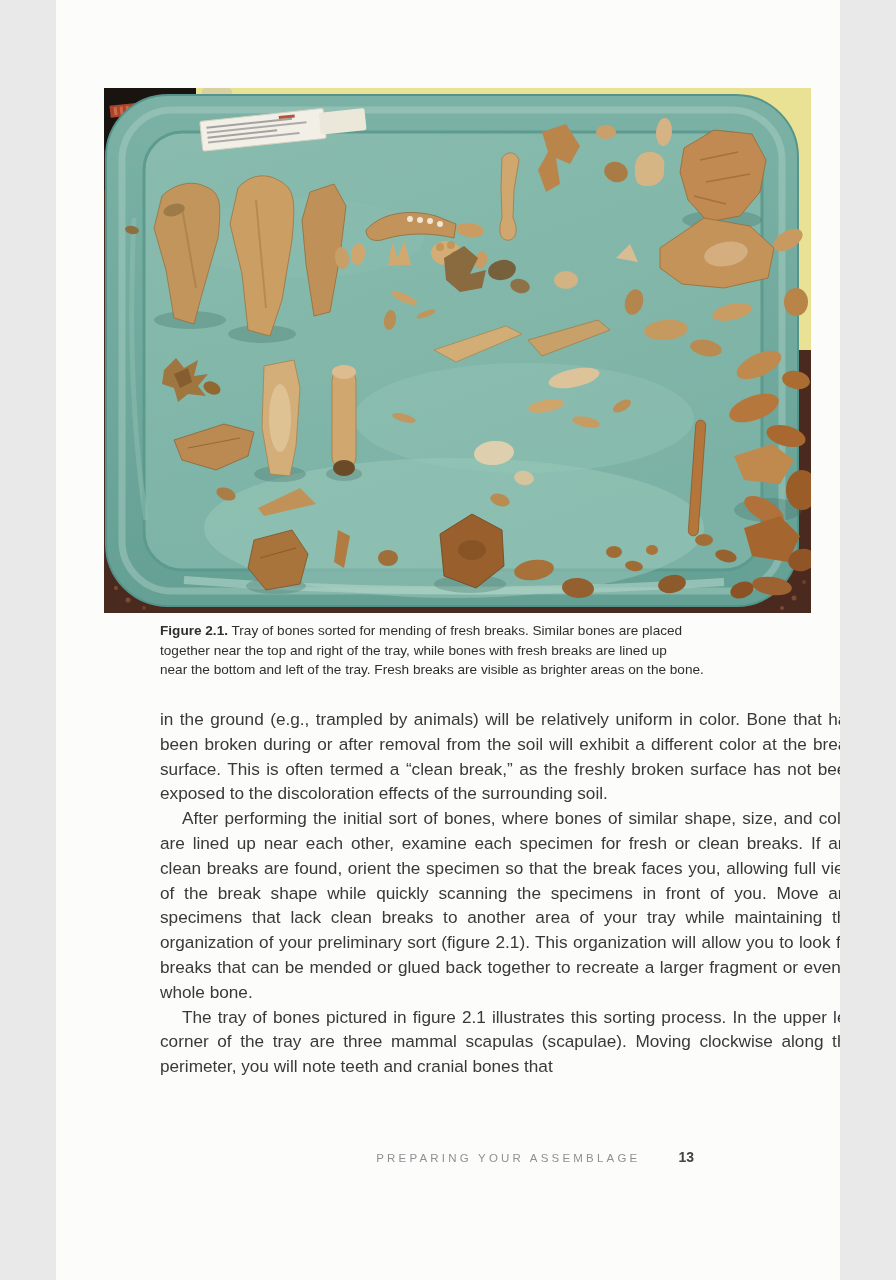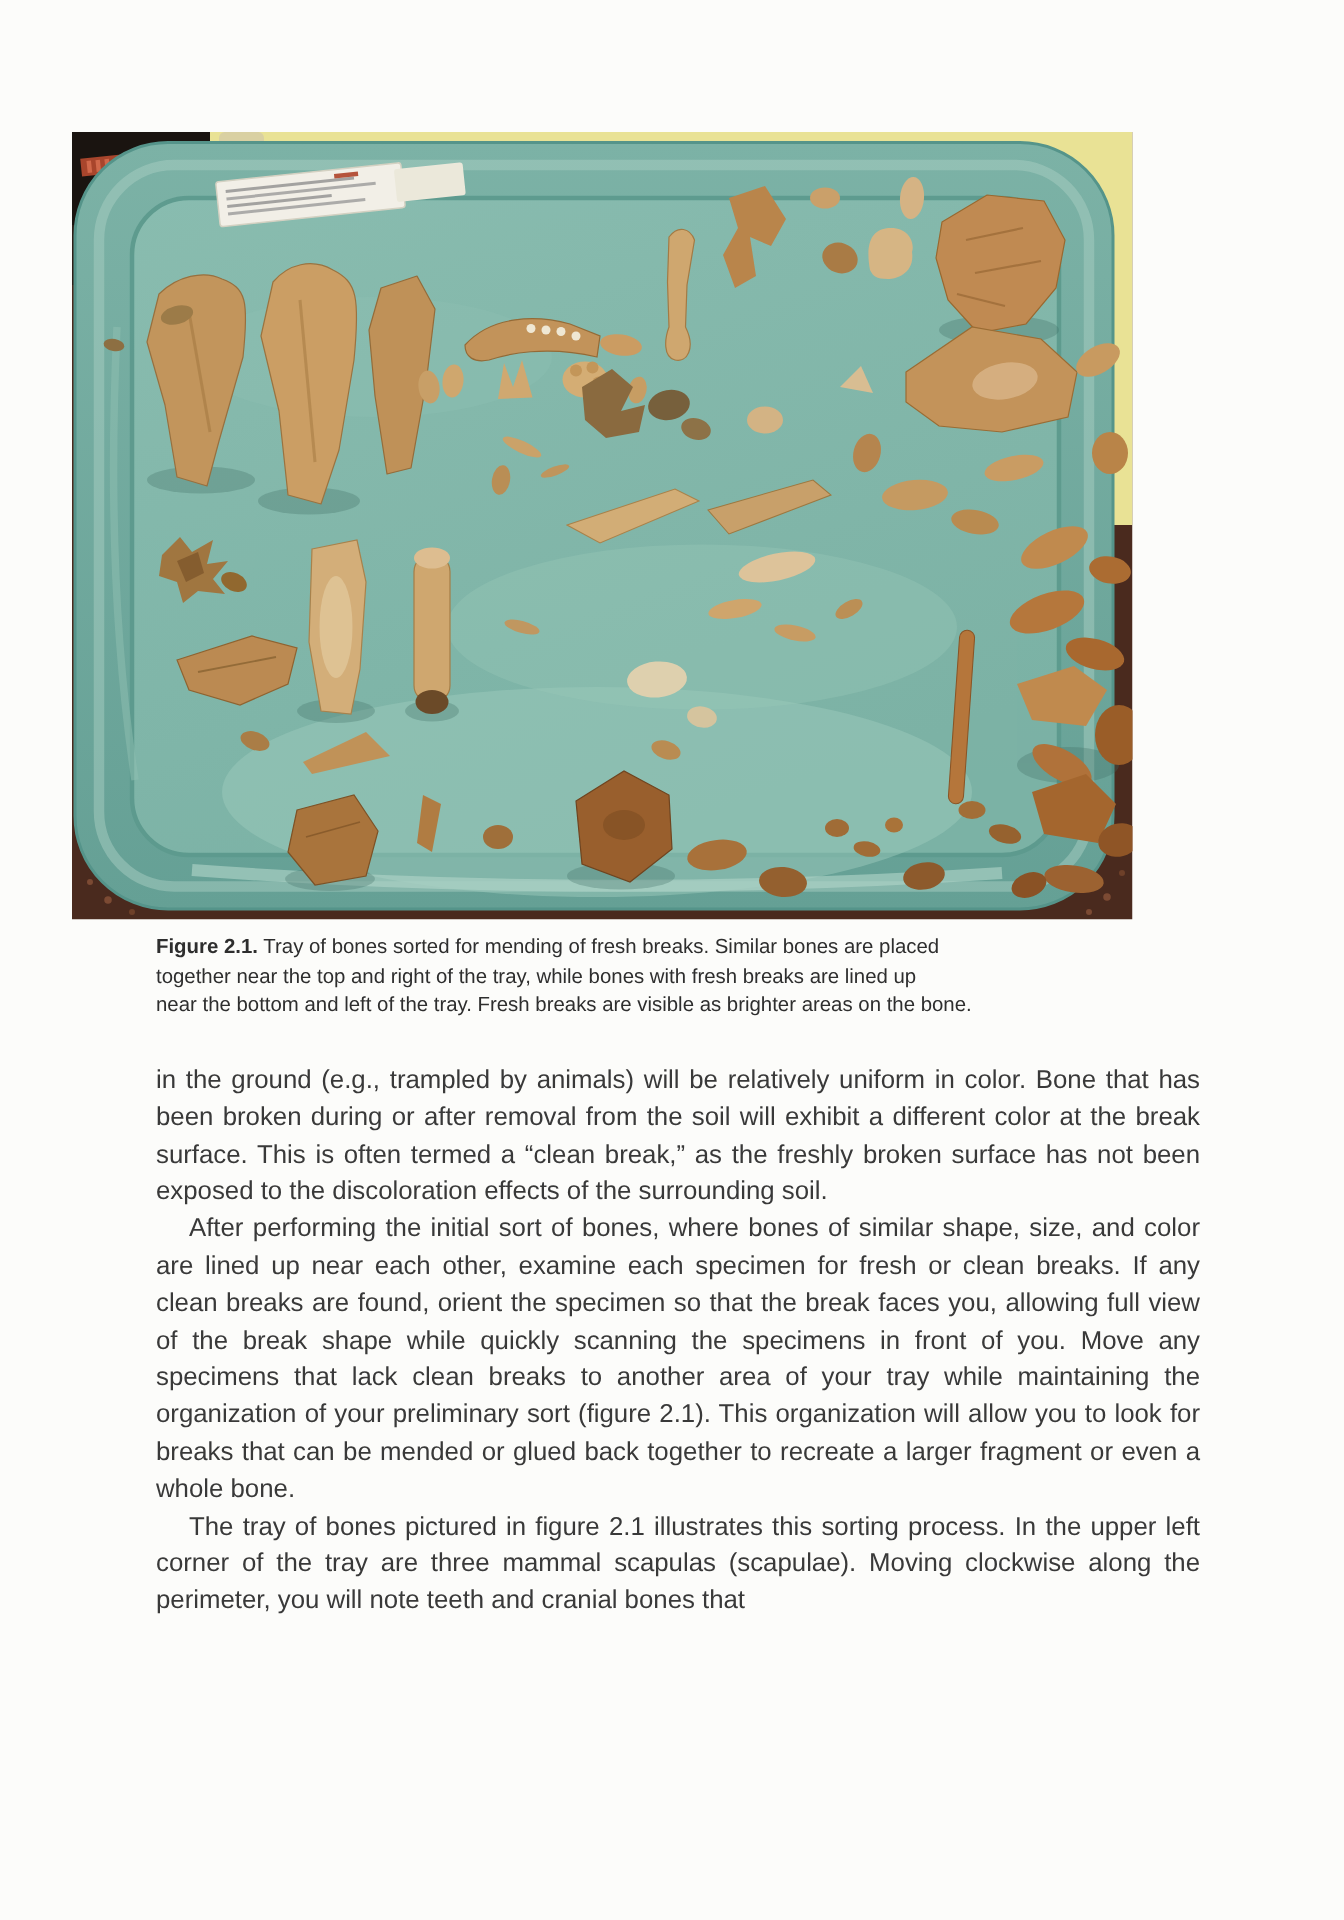--- a/index.html
+++ b/index.html
@@ -1,17 +1,17 @@
 <!DOCTYPE html>
 <html style="--page-bg: #fcfcfa; --caption-ink: #2e2e2e; --body-ink: #393939; --footer-ink: #8d9094; --pagenum-ink: #434343; --tray-rim: #6fa99d; --tray-surface: #7eb3a7; --background-yellow: #e9e295; --background-maroon: #4a2a1e; --bone-tan: #c89e64; --bone-brown: #9a632f;"><head>
 <meta charset="utf-8">
 <style>
   html,body{margin:0;padding:0;}
   body{background:#e9e9e9;font-family:"Liberation Sans",sans-serif;}
-  .page{position:relative;width:896px;height:1280px;background:var(--page-bg,#fcfcfa);margin:0 auto;overflow:hidden;}
+  .page{position:relative;width:784px;height:1280px;background:var(--page-bg,#fcfcfa);margin:0 auto;overflow:hidden;}
   .figure-photo{position:absolute;left:48px;top:88px;width:707px;height:525px;}
   .figure-photo svg{display:block;width:100%;height:100%;}
   .caption{position:absolute;left:104px;top:621px;width:610px;
     font-family:"Liberation Sans",sans-serif;font-size:13.6px;line-height:19.5px;
     color:var(--caption-ink,#2e2e2e);}
   .caption .cap-label{font-weight:bold;}
   .caption .cap-rest{white-space:pre-line;}
   .body-text{position:absolute;left:104px;top:707px;width:696px;
     font-family:Liberation Sans, sans-serif;font-size:17.2px;line-height:24.8px;
     color:var(--body-ink,#393939);text-align:justify;}
@@ -209,14 +209,18 @@
 together near the top and right of the tray, while bones with fresh breaks are lined up
 near the bottom and left of the tray. Fresh breaks are visible as brighter areas on the bone.</span>
   </div>
 
   <div class="body-text">
       <p class="para">in the ground (e.g., trampled by animals) will be relatively uniform in color. Bone that has been broken during or after removal from the soil will exhibit a different color at the break surface. This is often termed a “clean break,” as the freshly broken surface has not been exposed to the discoloration effects of the surrounding soil.</p>
       <p class="para indent">After performing the initial sort of bones, where bones of similar shape, size, and color are lined up near each other, examine each specimen for fresh or clean breaks. If any clean breaks are found, orient the specimen so that the break faces you, allowing full view of the break shape while quickly scanning the specimens in front of you. Move any specimens that lack clean breaks to another area of your tray while maintaining the organization of your preliminary sort (figure 2.1). This organization will allow you to look for breaks that can be mended or glued back together to recreate a larger fragment or even a whole bone.</p>
       <p class="para indent">The tray of bones pictured in figure 2.1 illustrates this sorting process. In the upper left corner of the tray are three mammal scapulas (scapulae). Moving clockwise along the perimeter, you will note teeth and cranial bones that</p>
     </div>
 
+  <div class="footer">
+    <span class="running-title">PREPARING YOUR ASSEMBLAGE</span>
+    <span class="page-number">13</span>
+  </div>
 
 </div>
 
 </body></html>

